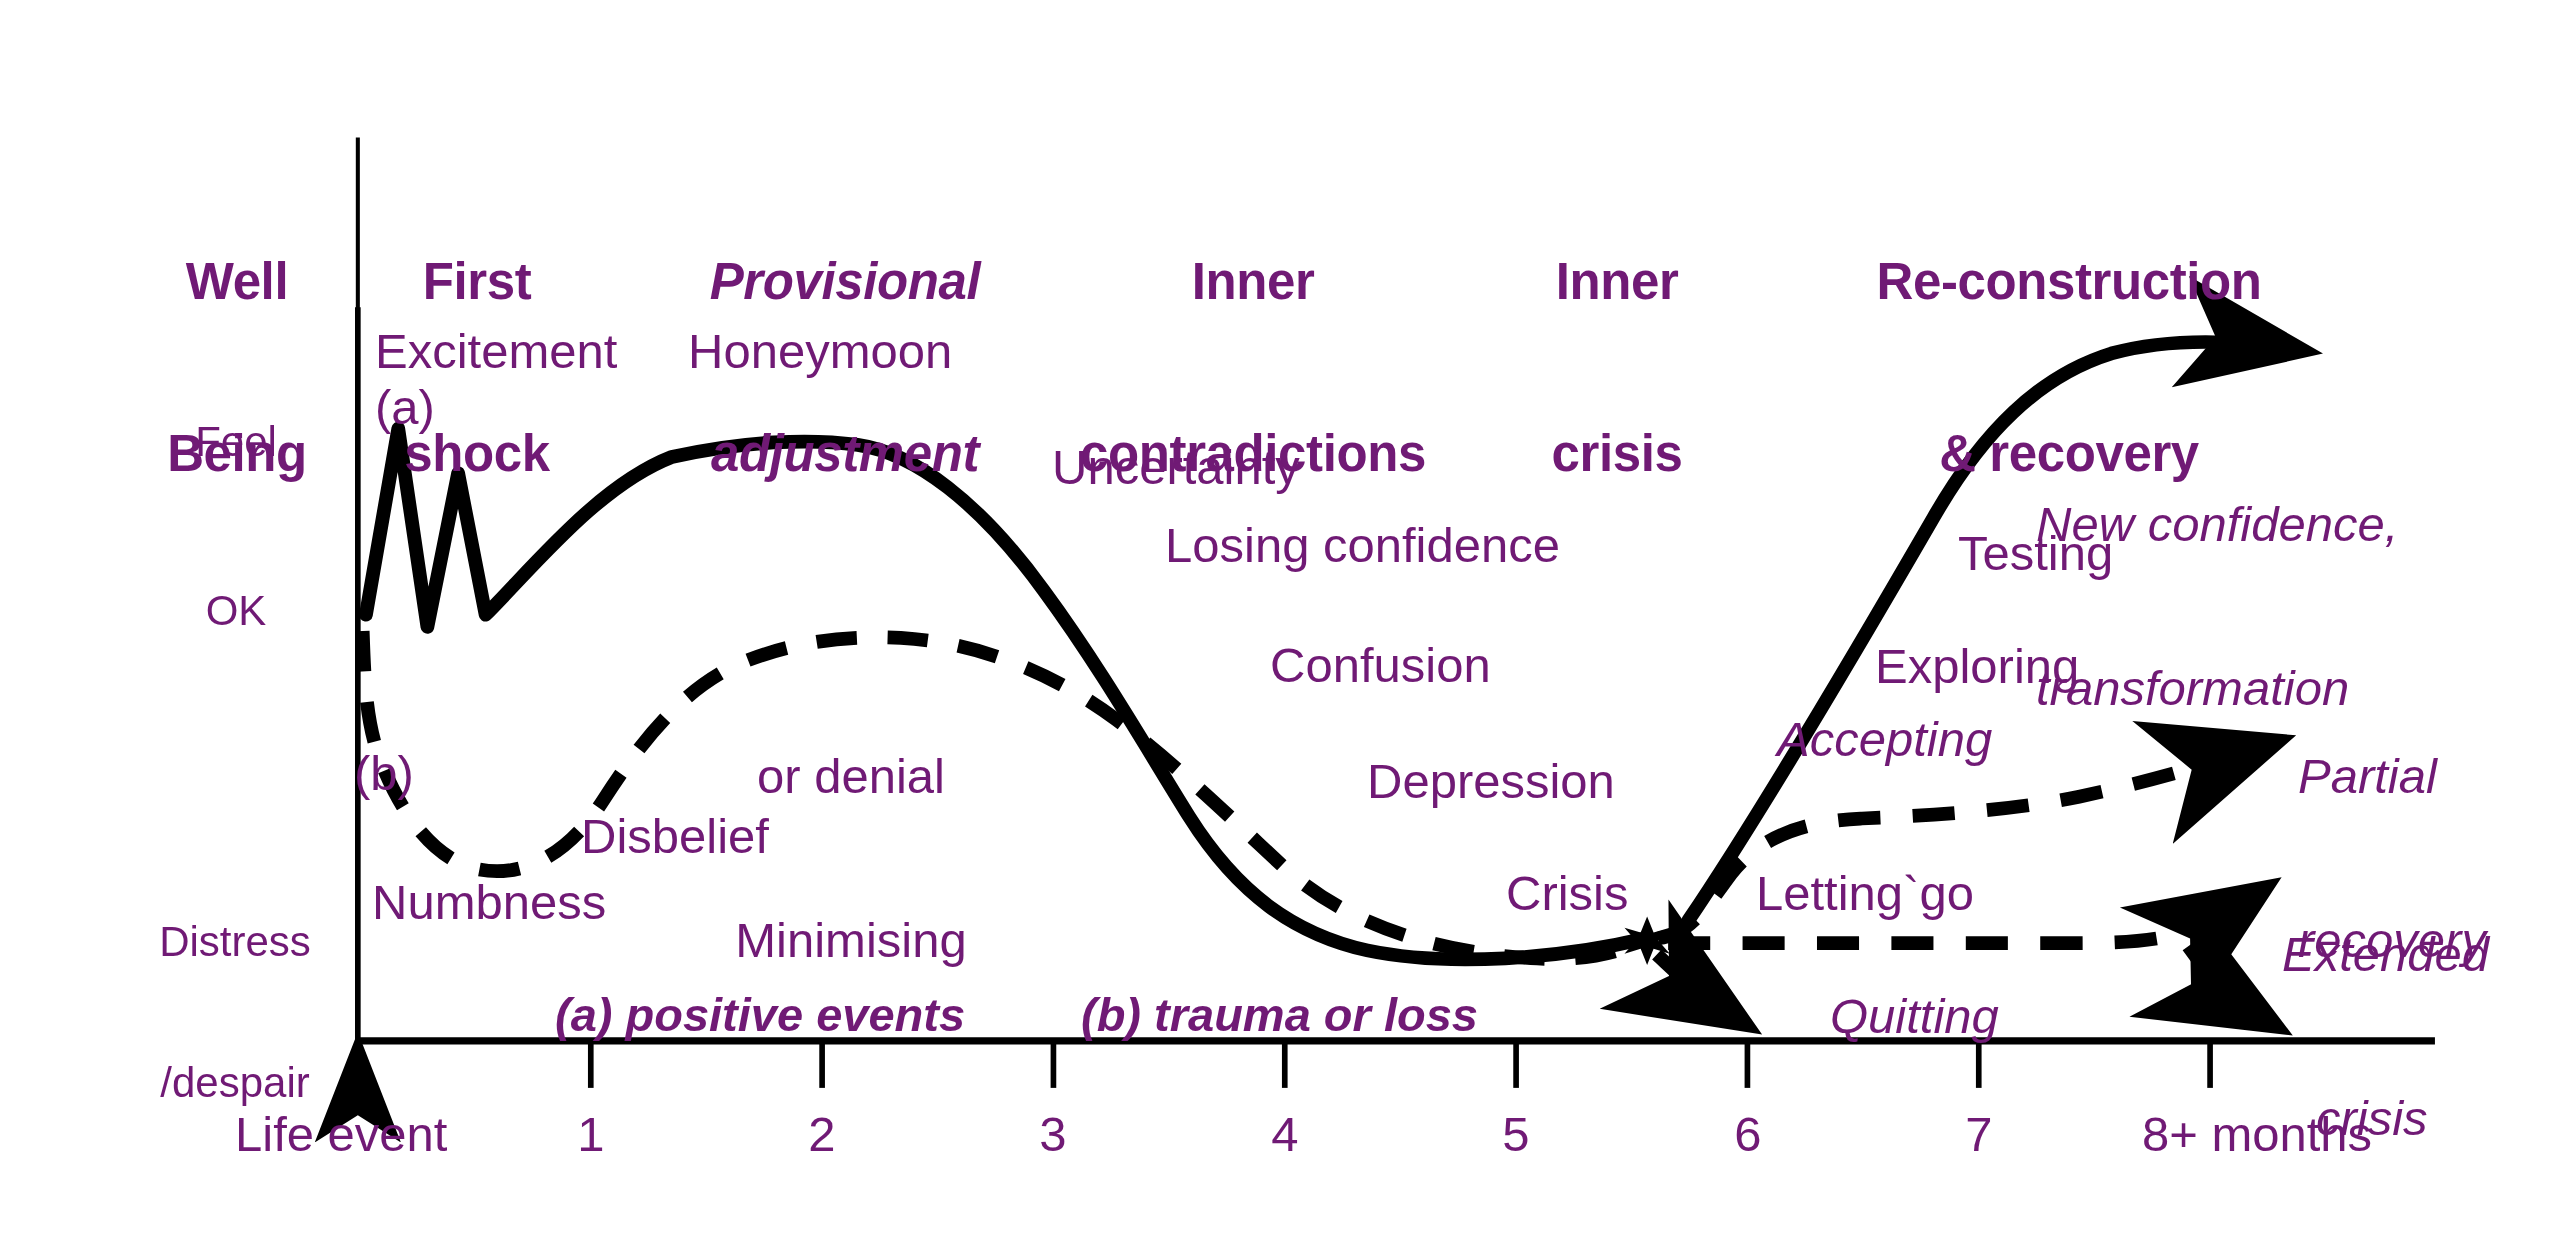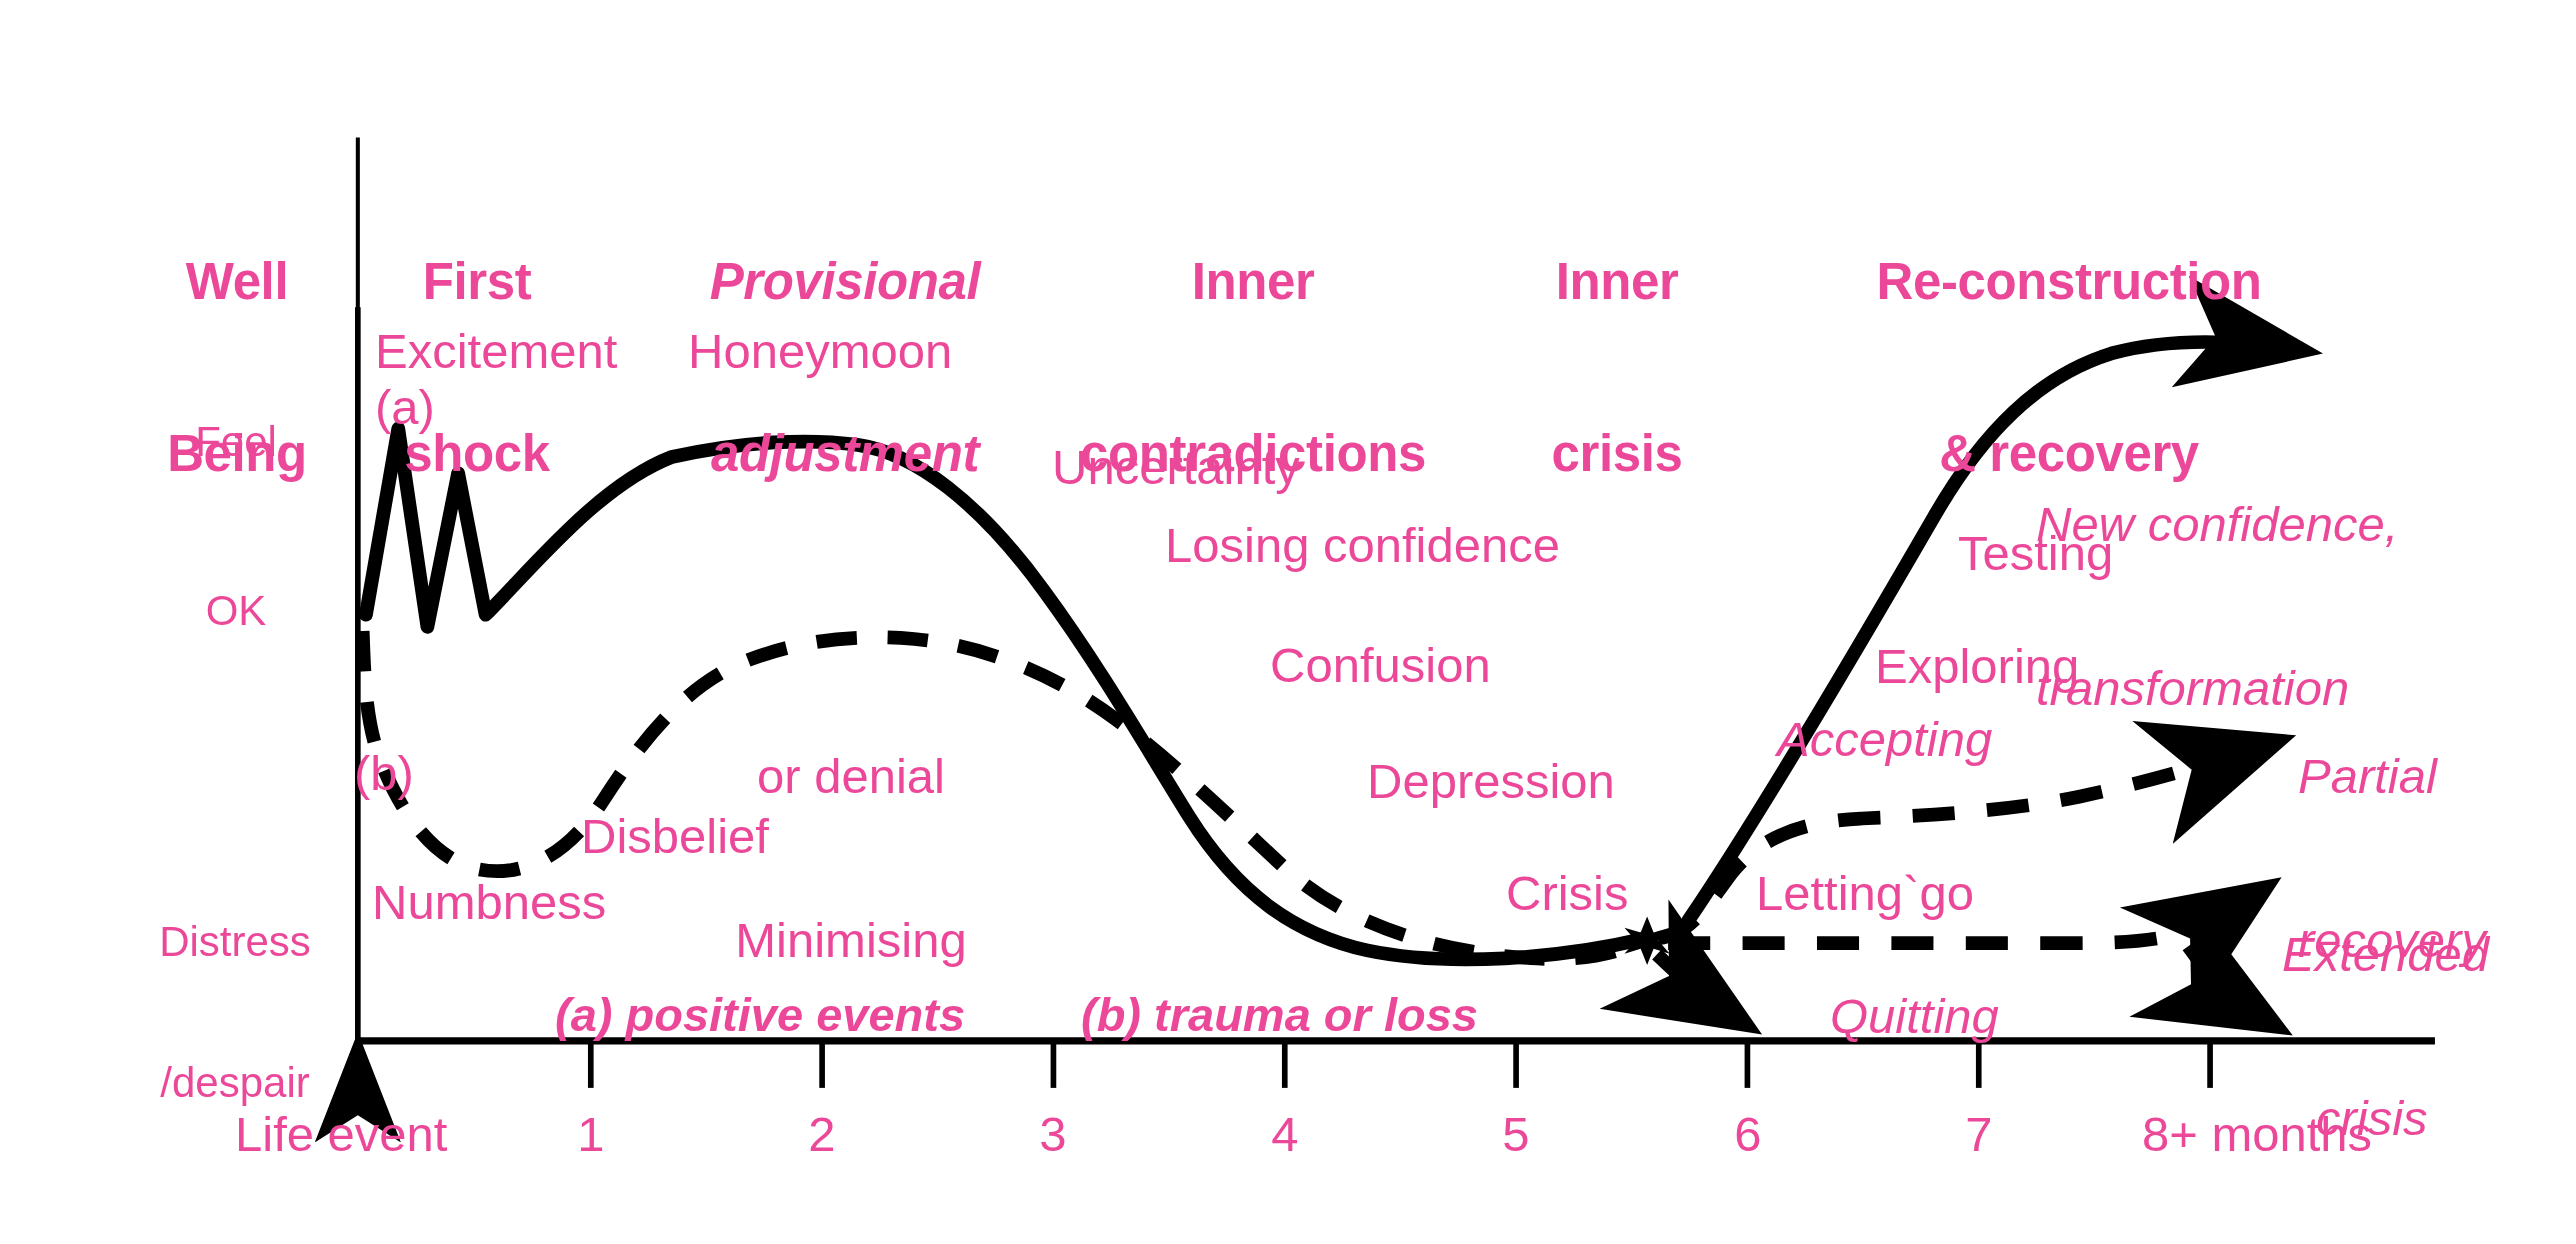--- a/index.html
+++ b/index.html
@@ -1,19 +1,19 @@
 <!DOCTYPE html>
 <html style="font-size:13px"><head>
 <meta charset="utf-8">
 <style>
   html,body{margin:0;padding:0;background:#ffffff;}
   body{font-family:"Liberation Sans", sans-serif;}
   #stage{position:relative;width:2576px;height:1244px;background:#fff;overflow:hidden;}
   #svg{position:absolute;left:0;top:0;width:2576px;height:1244px;}
-  .lbl{position:absolute;white-space:pre;color:#ec4899;line-height:1.12;}
+  .lbl{position:absolute;white-space:pre;color:#701a75;line-height:1.12;}
   .hdr{font-weight:bold;font-size:51px;text-align:center;letter-spacing:-0.4px;}
   .axlabel{font-size:42px;text-align:center;}
   .stagelbl{font-size:49px;}
   .ital{font-style:italic;font-size:49px;}
   .italb{font-style:italic;font-weight:bold;font-size:47px;}
   .tick{font-size:49px;text-align:center;}
   .ctr{transform:translateX(-50%);text-align:center;}
 </style>
 </head>
 <body>

